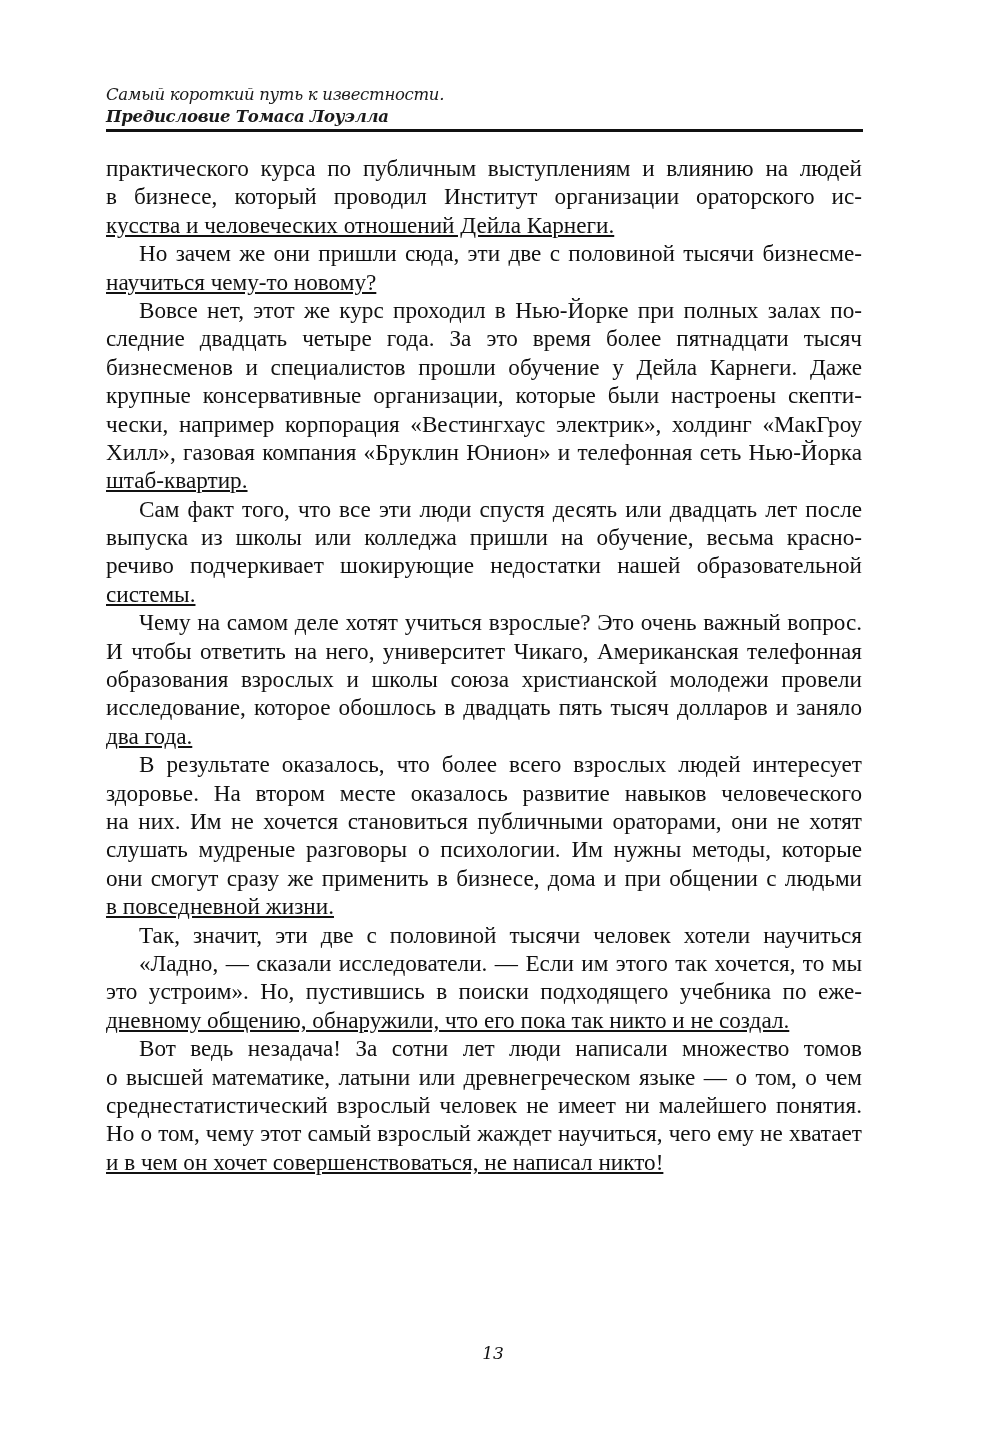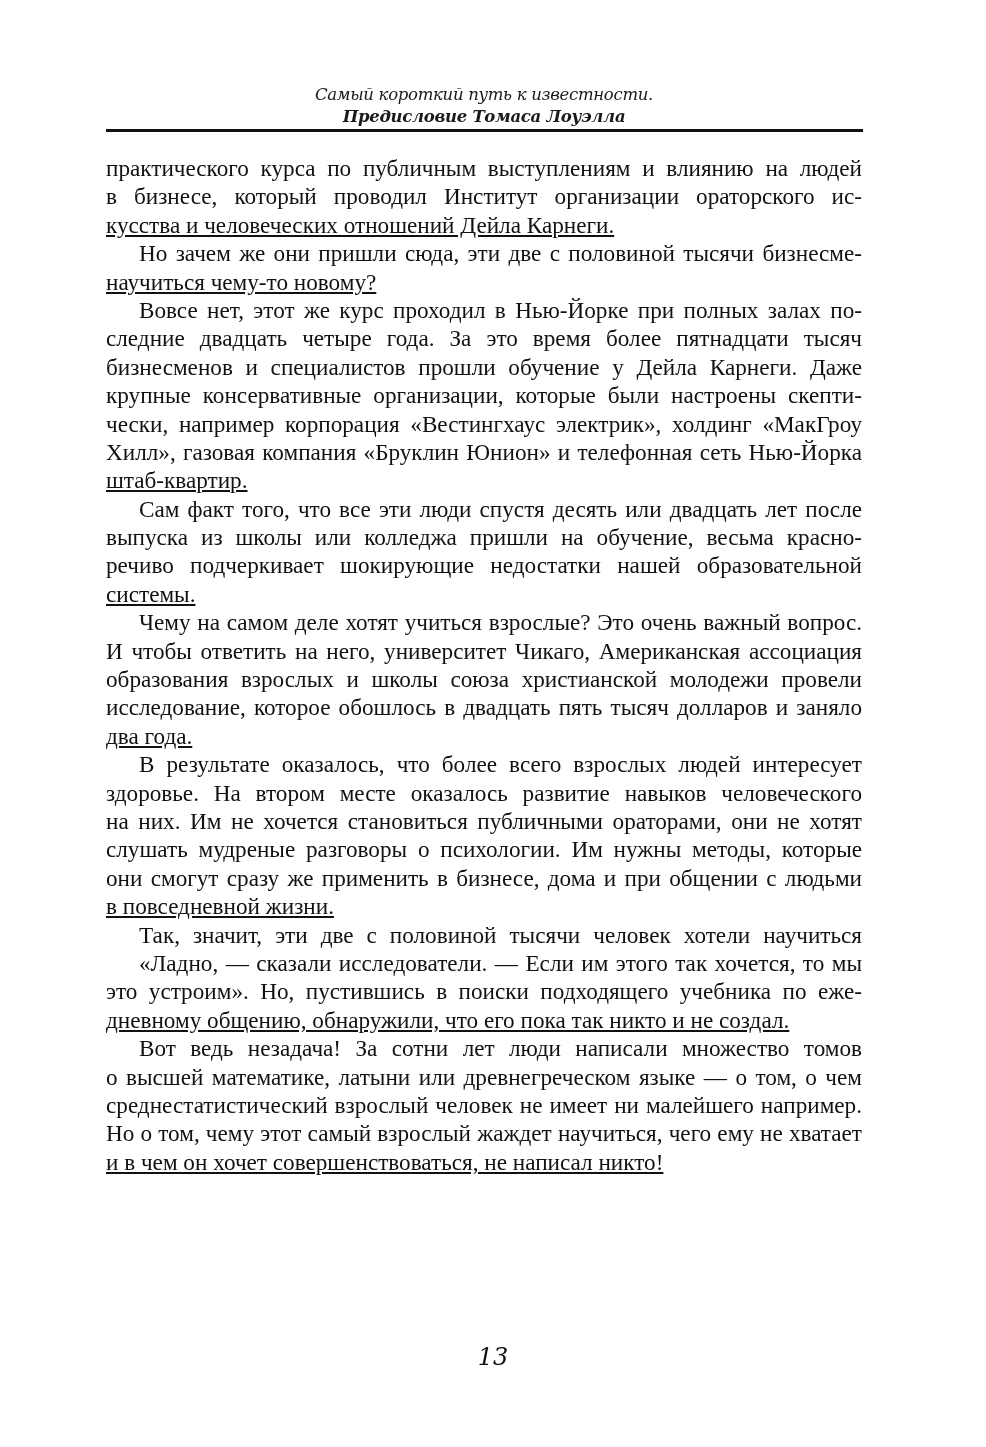--- a/index.html
+++ b/index.html
@@ -1,41 +1,41 @@
 <!DOCTYPE html>
 <html><head>
 <meta charset="utf-8">
 <style>
   html, body { margin: 0; padding: 0; background: #ffffff; }
   body { width: 986px; height: 1447px; position: relative; overflow: hidden; }
   .page { position: absolute; left: 0; top: 0; width: 986px; height: 1447px; background: #fff; }
   .running-head {
     position: absolute; left: 106px; width: 756px; top: 84px;
-    text-align: center; font-family: "DejaVu Serif", "Liberation Serif", serif;
+    text-align: left; font-family: "DejaVu Serif", "Liberation Serif", serif;
     color: #1a1a1a;
   }
   .rh-line1 { font-style: italic; font-size: 16.5px; line-height: 22px; letter-spacing: -0.3px; }
   .rh-line2 { font-style: italic; font-weight: bold; font-size: 16.5px; line-height: 22px; letter-spacing: -0.3px; }
   .head-rule { position: absolute; left: 106px; width: 757px; top: 129px; height: 3px; background: #111; }
   .body-text {
     position: absolute; left: 106px; width: 756px; top: 154px;
     font-family: "Liberation Serif", "DejaVu Serif", serif;
     font-size: 23.2px; color: #111;
   }
   .ln {
     display: block; height: 28.4px; line-height: 28.4px;
     text-align: justify; text-align-last: justify; white-space: nowrap;
     overflow: visible;
   }
   .ln.last { text-align-last: left; text-decoration: underline; }
   .ln.indent { padding-left: 33px; }
   .folio {
     position: absolute; left: 0; width: 986px; top: 1343px; text-align: center;
     font-family: "DejaVu Serif", "Liberation Serif", serif; font-style: italic;
-    font-size: 24px; color: #111;
+    font-size: 17px; color: #111;
   }
 </style>
 </head>
 <body>
 
 <div class="page">
   <div class="running-head">
     <div class="rh-line1">Самый короткий путь к известности.</div>
     <div class="rh-line2">Предисловие Томаса Лоуэлла</div>
   </div>
@@ -61,21 +61,21 @@
         <span class="ln last">штаб-квартир.</span>
       </div>
       <div class="para">
         <span class="ln indent">Сам факт того, что все эти люди спустя десять или двадцать лет после</span>
         <span class="ln">выпуска из школы или колледжа пришли на обучение, весьма красно-</span>
         <span class="ln">речиво подчеркивает шокирующие недостатки нашей образовательной</span>
         <span class="ln last">системы.</span>
       </div>
       <div class="para">
         <span class="ln indent">Чему на самом деле хотят учиться взрослые? Это очень важный вопрос.</span>
-        <span class="ln">И чтобы ответить на него, университет Чикаго, Американская ассоциация</span>
+        <span class="ln">И чтобы ответить на него, университет Чикаго, Американская телефонная</span>
         <span class="ln">образования взрослых и школы союза христианской молодежи провели</span>
         <span class="ln">исследование, которое обошлось в двадцать пять тысяч долларов и заняло</span>
         <span class="ln last">два года.</span>
       </div>
       <div class="para">
         <span class="ln indent">В результате оказалось, что более всего взрослых людей интересует</span>
         <span class="ln">здоровье. На втором месте оказалось развитие навыков человеческого</span>
         <span class="ln">на них. Им не хочется становиться публичными ораторами, они не хотят</span>
         <span class="ln">слушать мудреные разговоры о психологии. Им нужны методы, которые</span>
         <span class="ln">они смогут сразу же применить в бизнесе, дома и при общении с людьми</span>
@@ -85,20 +85,20 @@
         <span class="ln indent">Так, значит, эти две с половиной тысячи человек хотели научиться</span>
       </div>
       <div class="para">
         <span class="ln indent">«Ладно, — сказали исследователи. — Если им этого так хочется, то мы</span>
         <span class="ln">это устроим». Но, пустившись в поиски подходящего учебника по еже-</span>
         <span class="ln last">дневному общению, обнаружили, что его пока так никто и не создал.</span>
       </div>
       <div class="para">
         <span class="ln indent">Вот ведь незадача! За сотни лет люди написали множество томов</span>
         <span class="ln">о высшей математике, латыни или древнегреческом языке — о том, о чем</span>
-        <span class="ln">среднестатистический взрослый человек не имеет ни малейшего например.</span>
+        <span class="ln">среднестатистический взрослый человек не имеет ни малейшего понятия.</span>
         <span class="ln">Но о том, чему этот самый взрослый жаждет научиться, чего ему не хватает</span>
         <span class="ln last">и в чем он хочет совершенствоваться, не написал никто!</span>
       </div>
     </div>
 
   <div class="folio">13</div>
 </div>
 
 </body></html>

